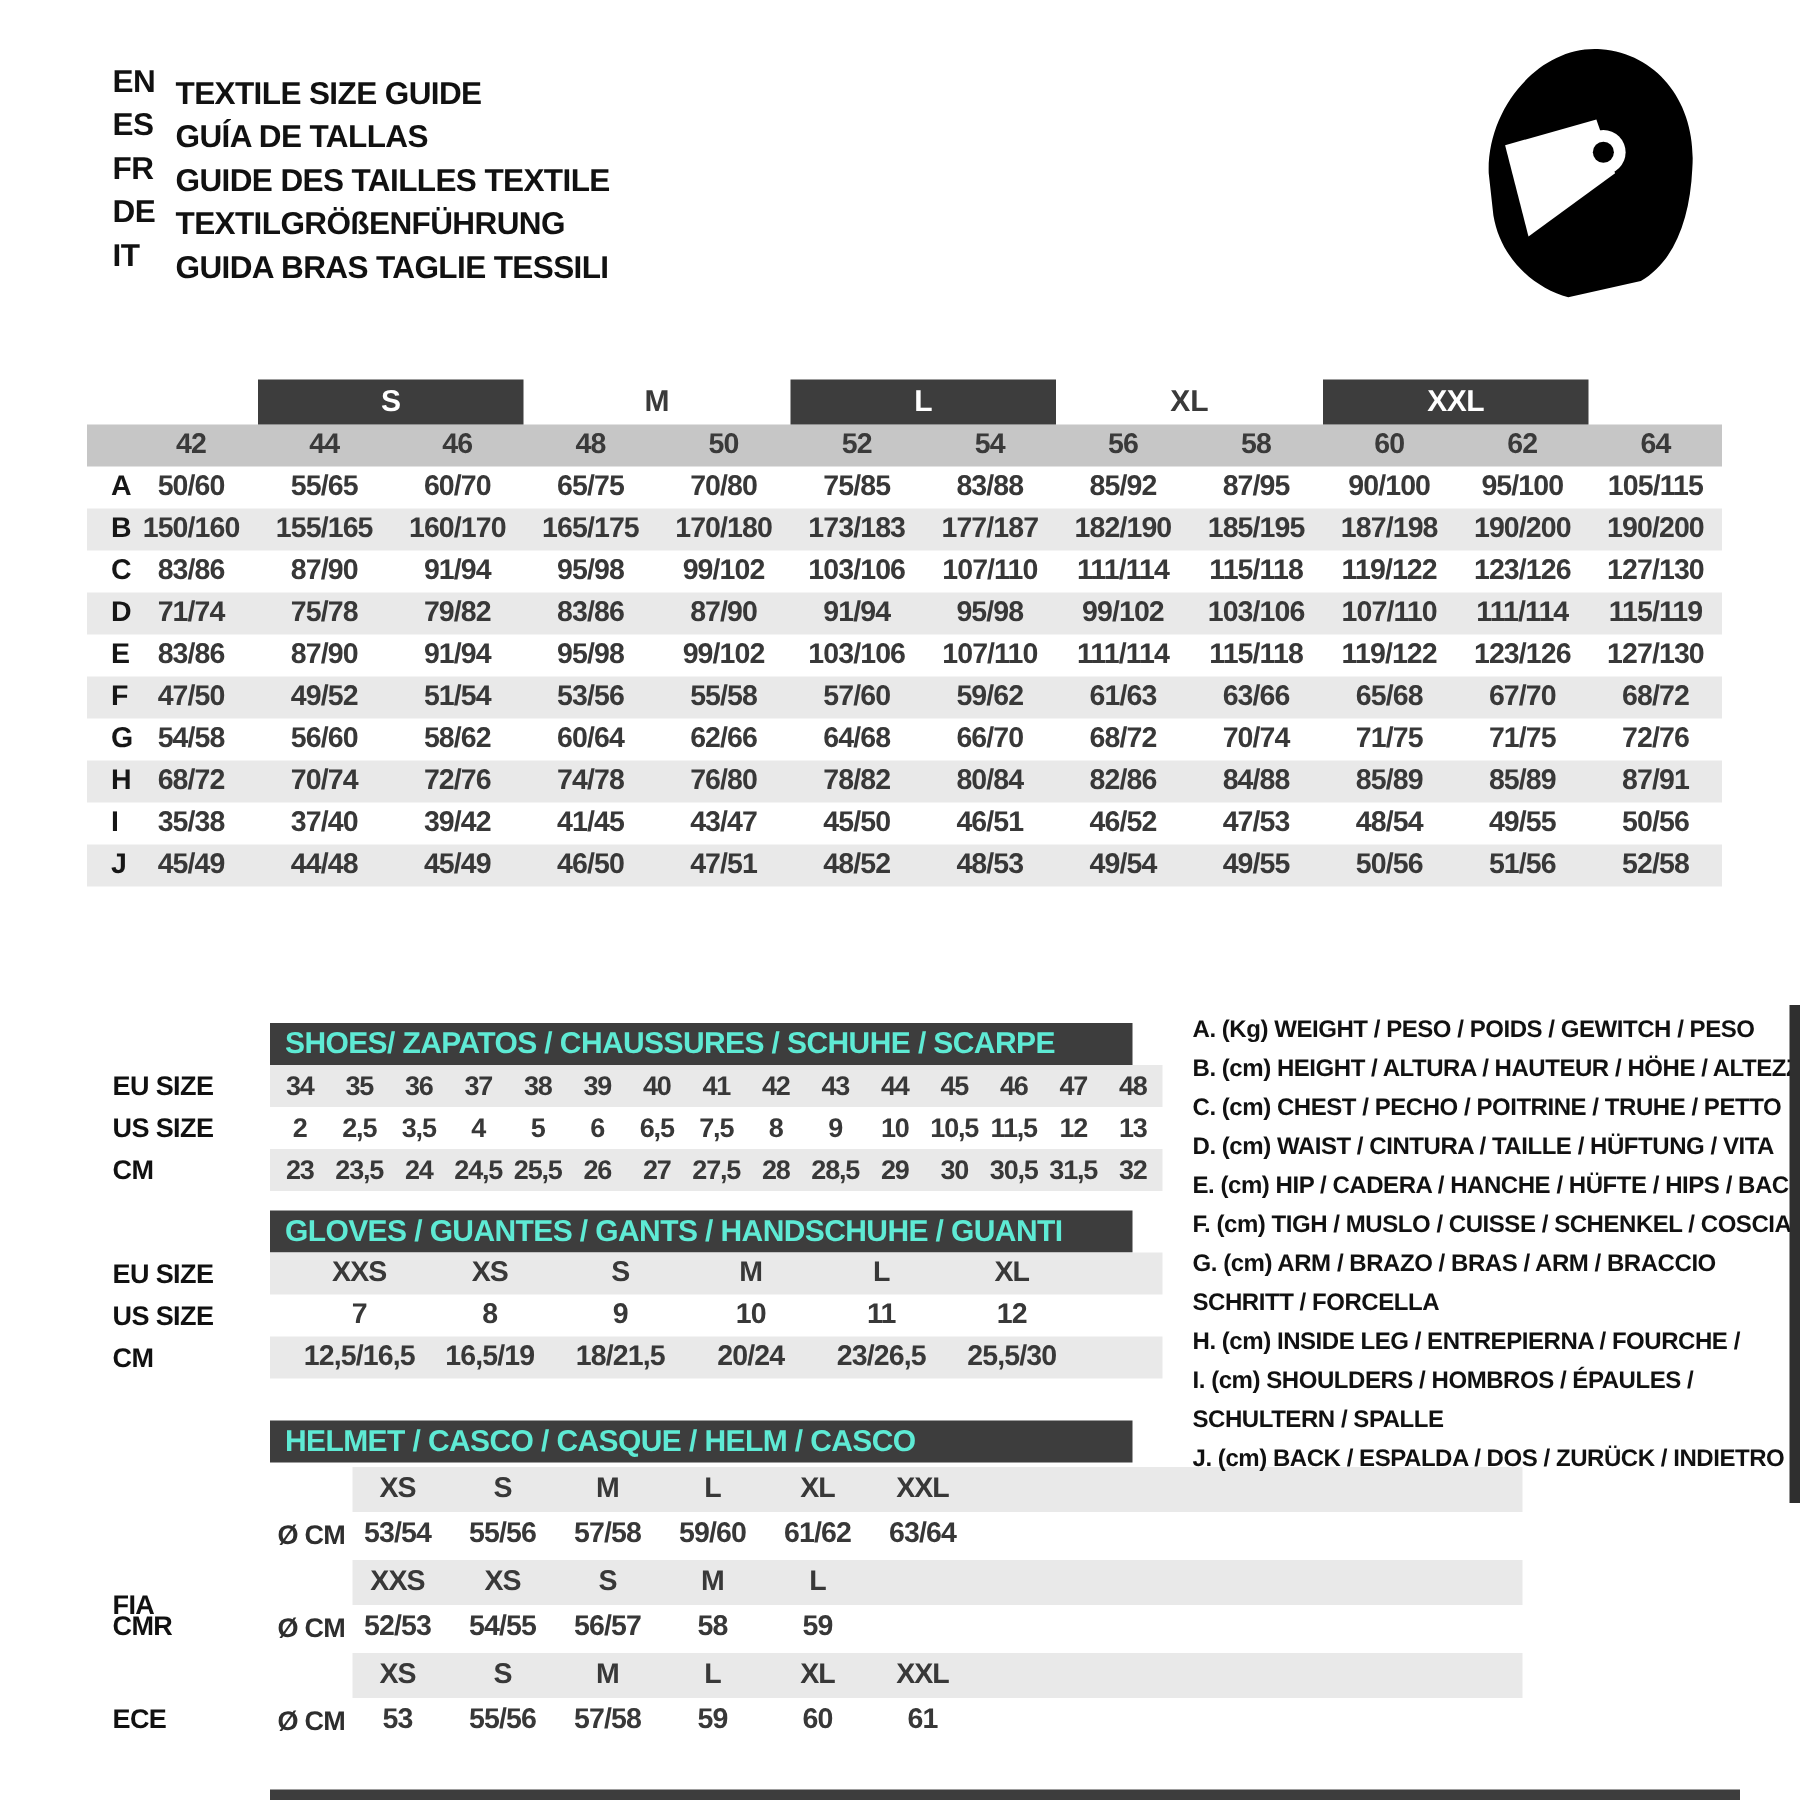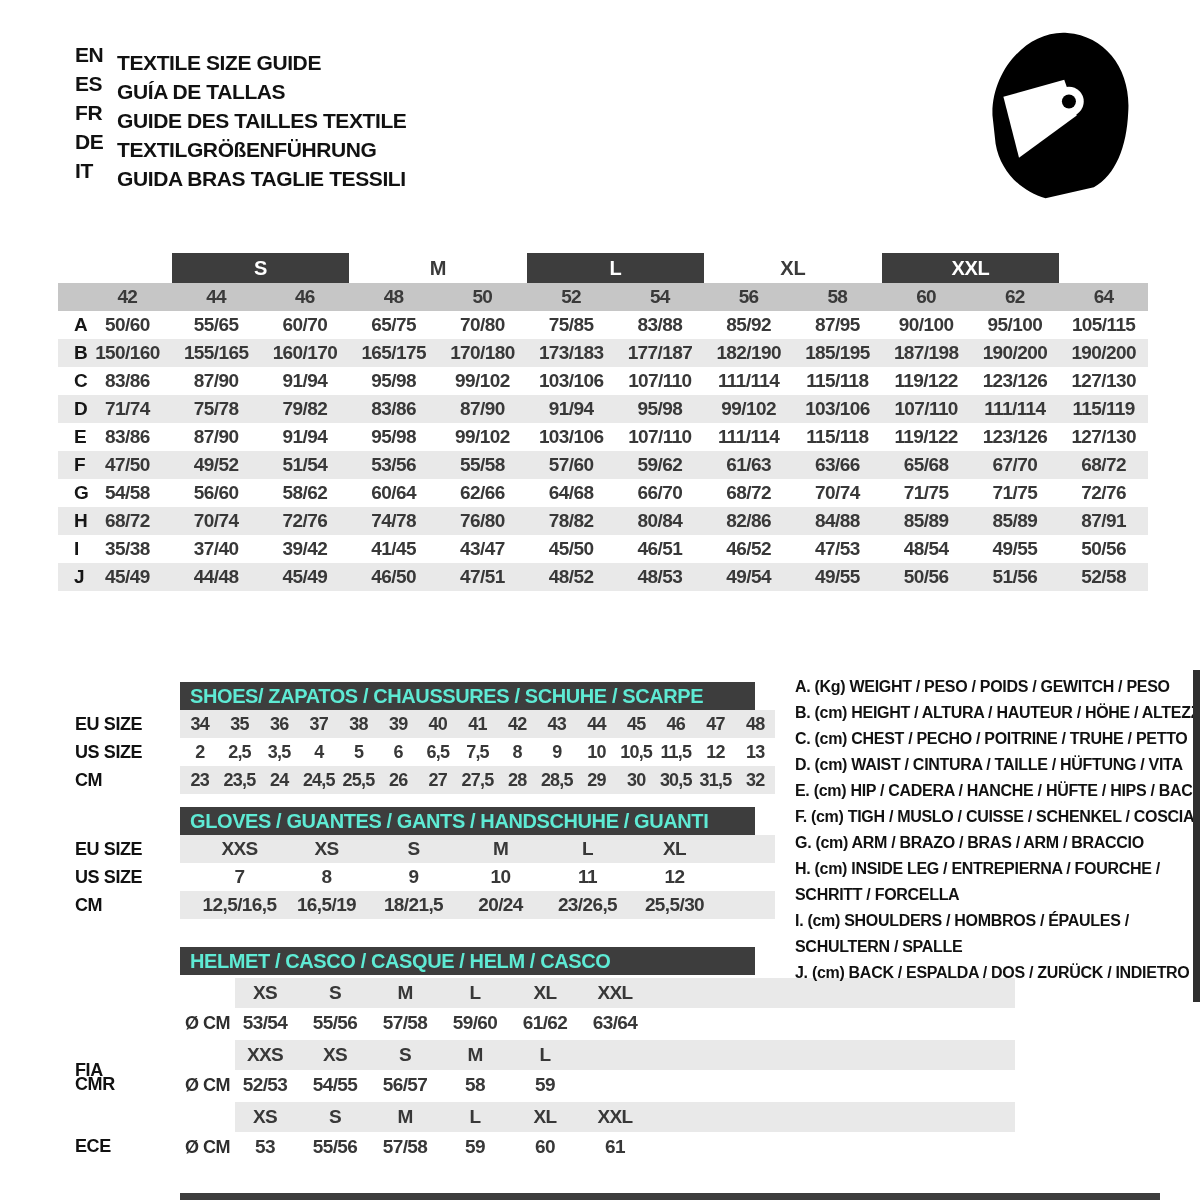--- a/index.html
+++ b/index.html
@@ -463,22 +463,22 @@
       <div class="legend-item">
         <div class="legend-line">E. (cm) HIP / CADERA / HANCHE / HÜFTE / HIPS / BACINO</div>
       </div>
       <div class="legend-item">
         <div class="legend-line">F. (cm) TIGH / MUSLO / CUISSE / SCHENKEL / COSCIA</div>
       </div>
       <div class="legend-item">
         <div class="legend-line">G. (cm) ARM / BRAZO / BRAS / ARM / BRACCIO</div>
       </div>
       <div class="legend-item">
+        <div class="legend-line">SCHRITT / FORCELLA</div>
         <div class="legend-line">H. (cm) INSIDE LEG / ENTREPIERNA / FOURCHE /</div>
-        <div class="legend-line">SCHRITT / FORCELLA</div>
       </div>
       <div class="legend-item">
         <div class="legend-line">I. (cm) SHOULDERS / HOMBROS / ÉPAULES /</div>
         <div class="legend-line">SCHULTERN / SPALLE</div>
       </div>
       <div class="legend-item">
         <div class="legend-line">J. (cm) BACK / ESPALDA / DOS / ZURÜCK / INDIETRO</div>
       </div>
     </div>
 

